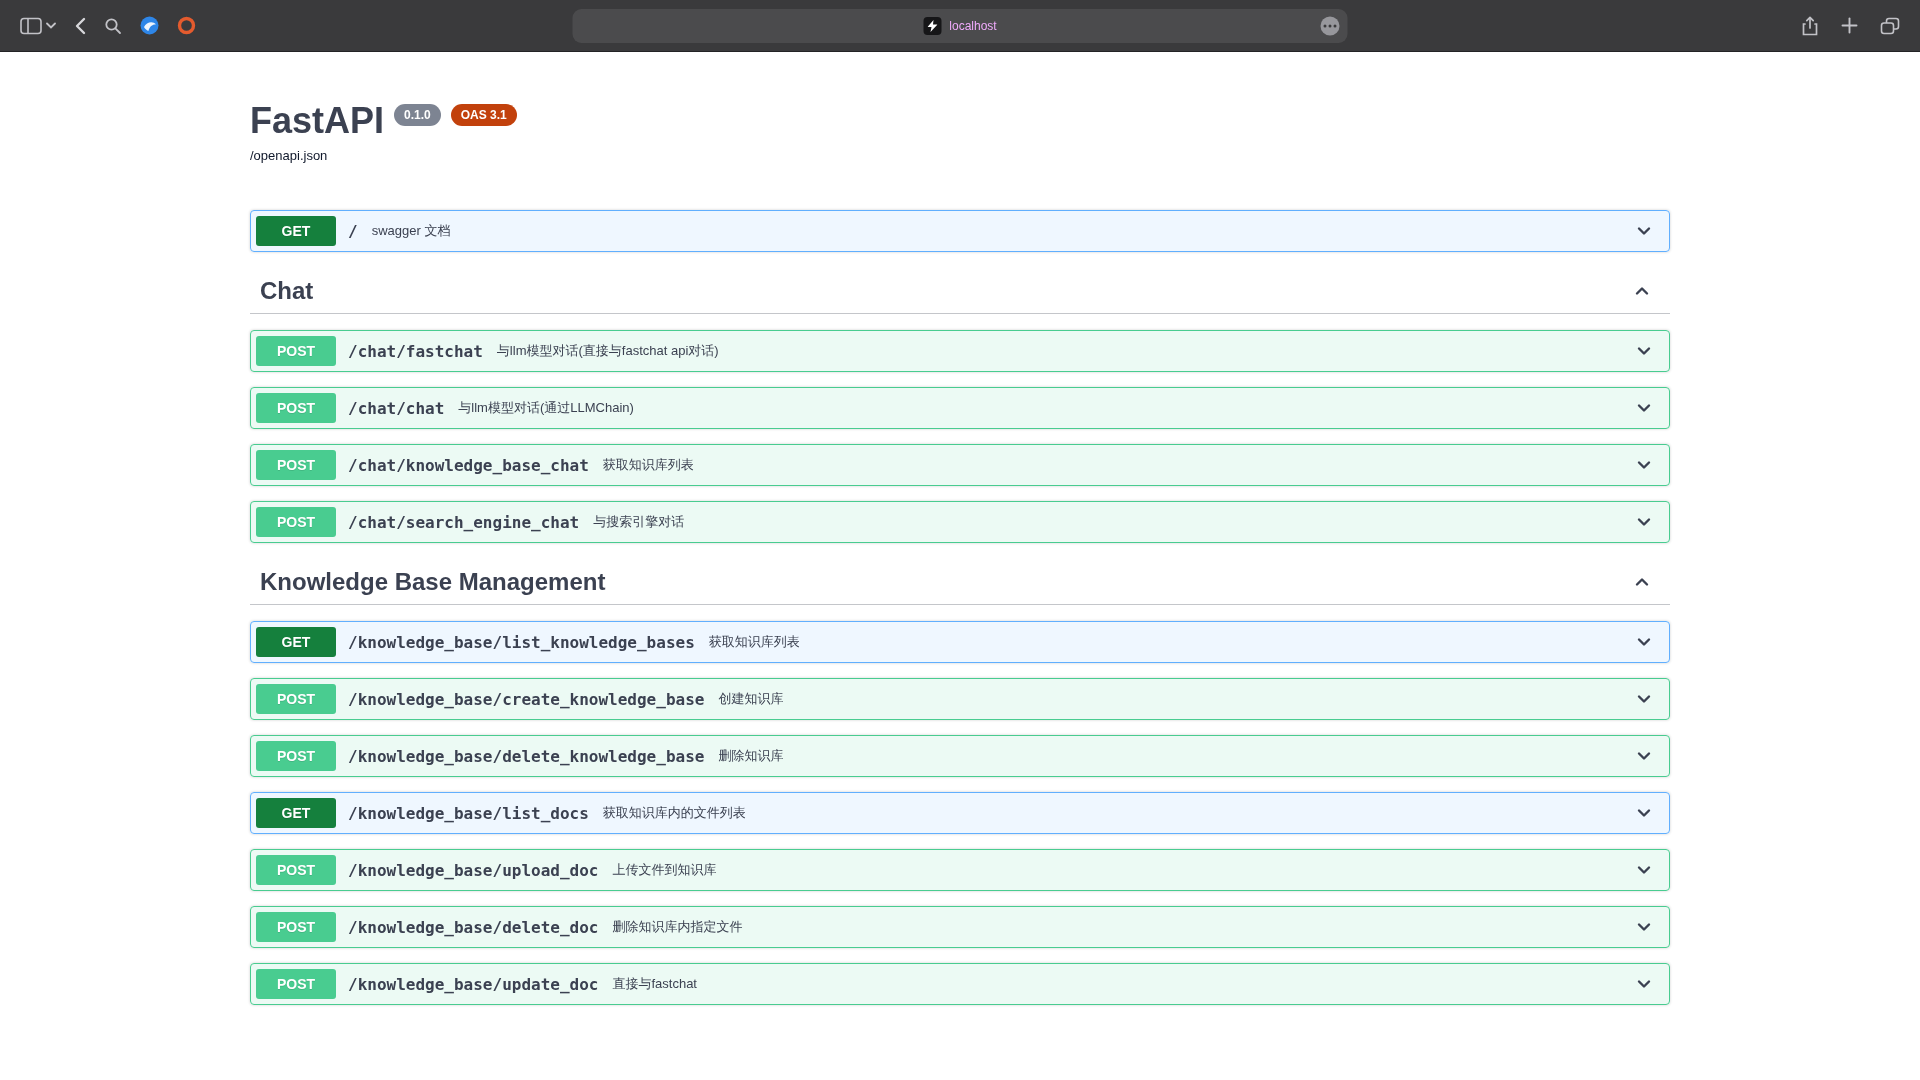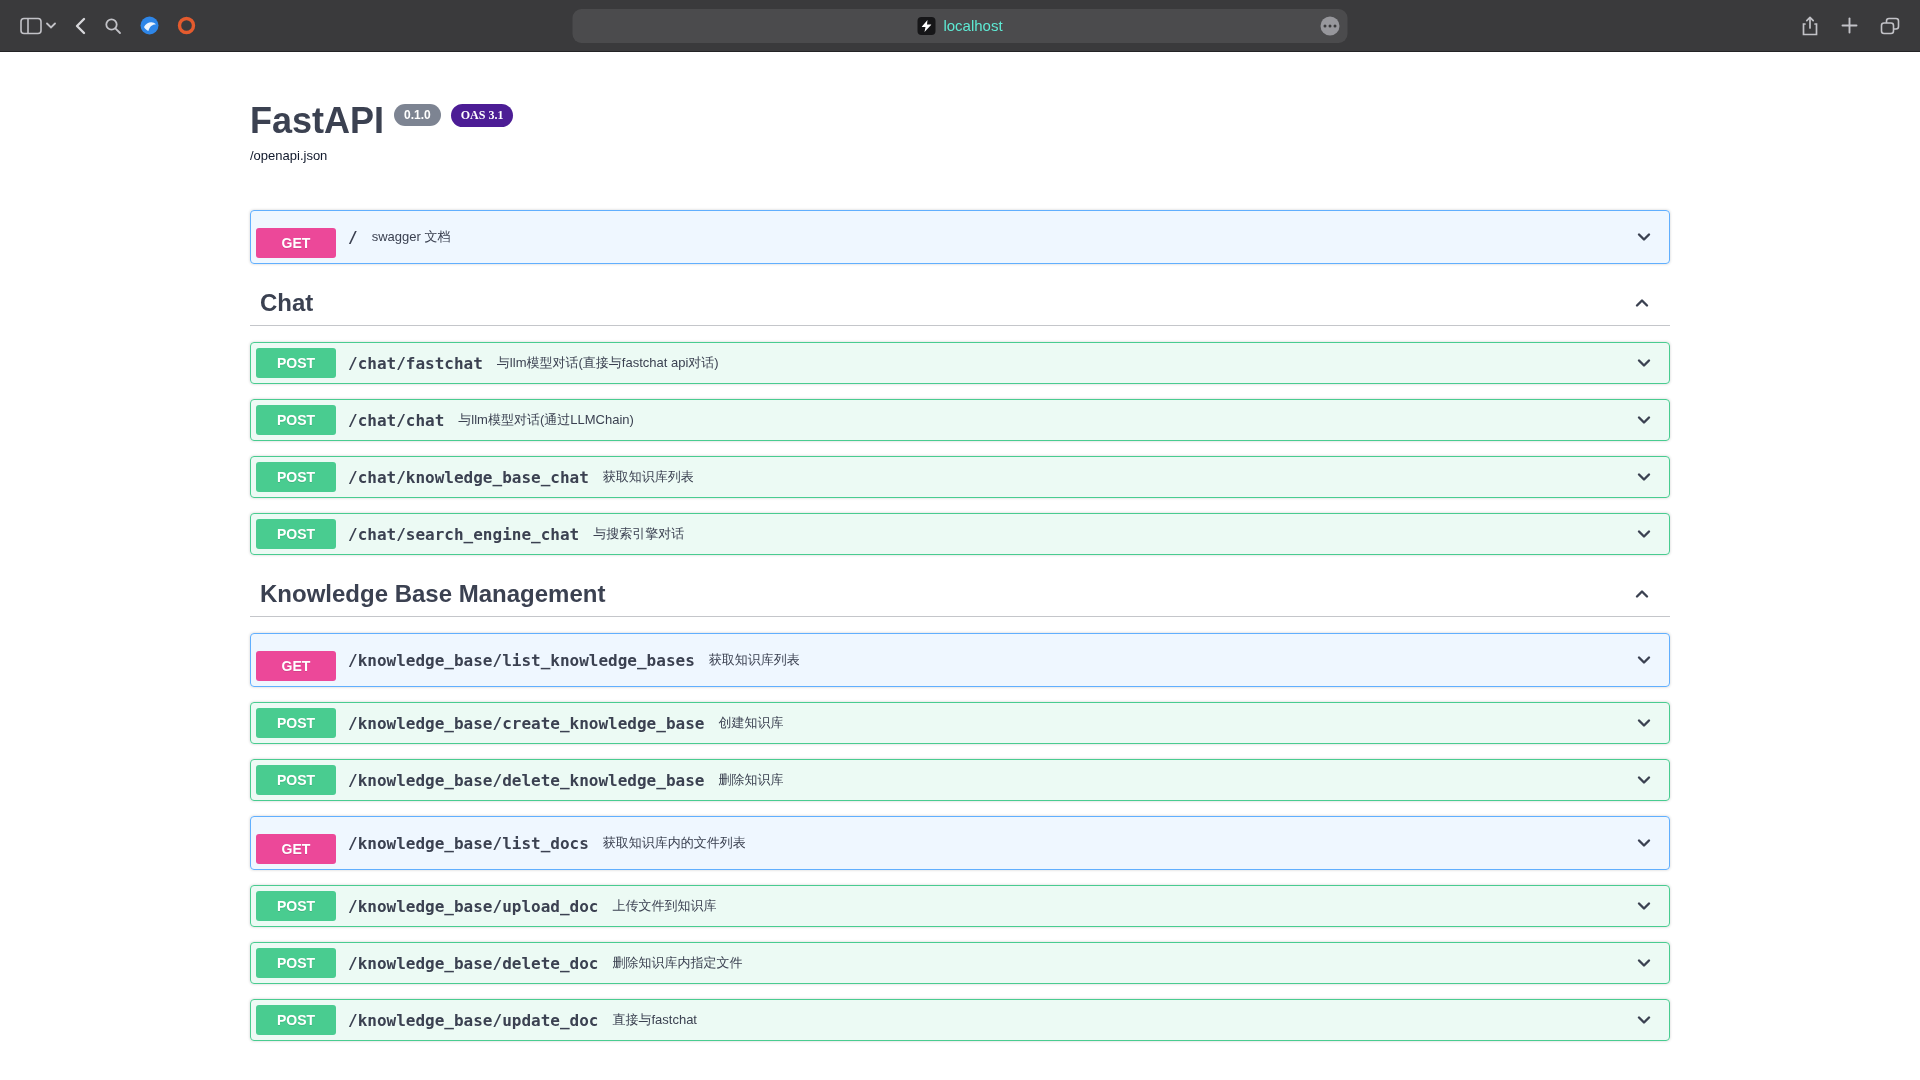--- a/index.html
+++ b/index.html
@@ -14,53 +14,53 @@
   .tb-btn { display:flex; align-items:center; justify-content:center; cursor:default; }
   .tb-btn svg { display:block; }
   .sidebar-cluster { display:flex; align-items:center; gap:4px; }
 
   .addressbar { position:absolute; left:50%; top:50%; transform:translate(-50%,-50%);
                 width:775px; height:34px; background:rgba(255,255,255,.09); border-radius:9px;
                 display:flex; align-items:center; justify-content:center; }
   .addr-center { display:flex; align-items:center; gap:8px; }
   .favicon { width:18px; height:18px; border-radius:4px; background:#161618;
              display:flex; align-items:center; justify-content:center; }
-  .addr-text { color:#5eead4; font-size:15px; }
+  .addr-text { color:#f0abfc; font-size:12px; }
   .ellipsis-btn { position:absolute; right:8px; top:50%; transform:translateY(-50%);
                   width:19px; height:19px; border-radius:50%; background:#97979c;
                   display:flex; align-items:center; justify-content:center; gap:2px; }
   .ellipsis-btn i { width:3px; height:3px; border-radius:50%; background:#3a3a3c; }
 
   .tb-right { margin-left:auto; }
 
   
   .page { background:#fff; height:1028px; overflow:hidden; }
   .wrap { max-width:1460px; margin:0 auto; padding:0 20px; }
 
   .info { padding-top:48px; }
   .api-title { display:flex; align-items:center; gap:10px; font-size:36px; font-weight:700; color:#3b4151; }
   .pill { font-size:12px; font-weight:700; color:#fff; padding:4px 10px; border-radius:57px;
           position:relative; top:-6px; }
   .pill.version { background:#7d8492; }
-  .pill.oas { background:#4c1d95;font-family:Liberation Serif, serif; }
+  .pill.oas { background:#c2410c; }
   .spec-link { display:inline-block; margin-top:6px; font-size:13px; color:#0f172a; text-decoration:none; }
 
   .tags { margin-top:46px; }
   .tag-header { display:flex; align-items:center; justify-content:space-between;
                 padding:10px 18px 8px 10px; border-bottom:1px solid rgba(59,65,81,.3);
                 margin-bottom:16px; cursor:pointer; }
   .tag-title { font-size:24px; font-weight:700; color:#3b4151; }
 
   .opblock { display:flex; align-items:center; border-radius:4px; margin-bottom:15px;
              padding:5px; box-shadow:0 0 3px rgba(0,0,0,.19); cursor:pointer; }
   .opblock-get  { background:rgba(97,175,254,.1);  border:1px solid #61affe; }
   .opblock-post { background:rgba(73,204,144,.1); border:1px solid #49cc90; }
   .method { min-width:80px; text-align:center; font-size:14px; font-weight:700; color:#fff;
             padding:7px 0; border-radius:3px; text-shadow:0 1px 0 rgba(0,0,0,.1); }
-  .method-get  { background:#ec4899;margin-top:12px; }
+  .method-get  { background:#15803d; }
   .method-post { background:#49cc90; }
   .path { margin-left:12px; font-family:"DejaVu Sans Mono", monospace; font-weight:700;
           font-size:16px; color:#3b4151; letter-spacing:0; }
   .summary { margin-left:14px; font-size:13px; color:#3b4151; }
   .row-chevron { margin-left:auto; padding-right:10px; display:flex; align-items:center; }
 </style>
 </head>
 <body>
 
 <div class="toolbar">

